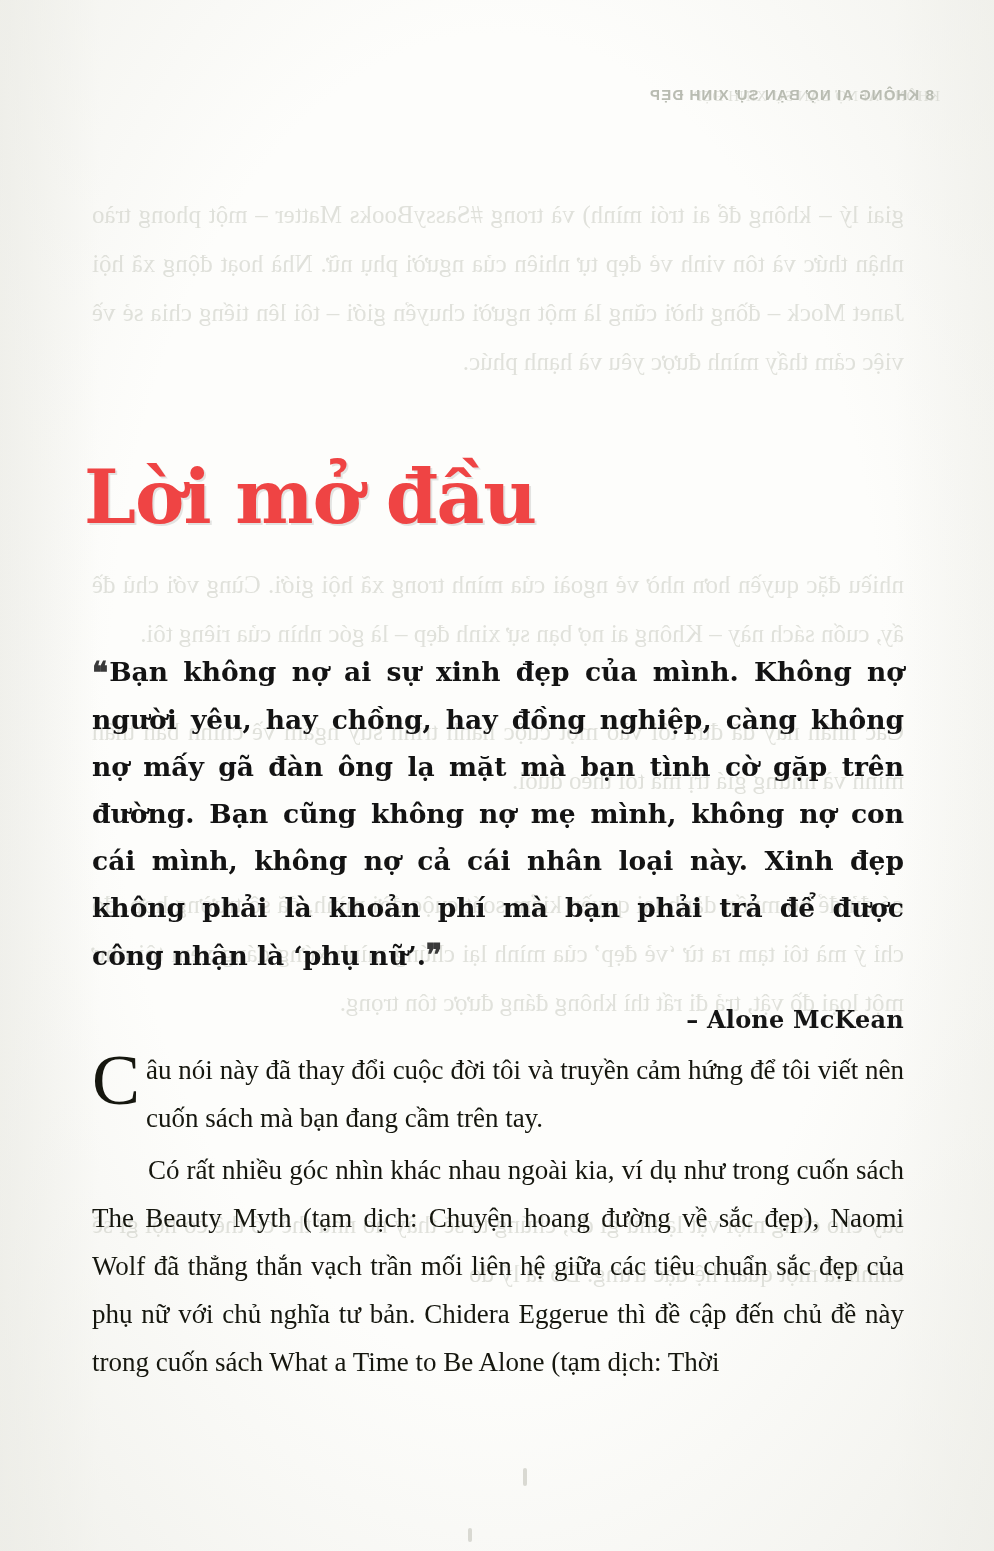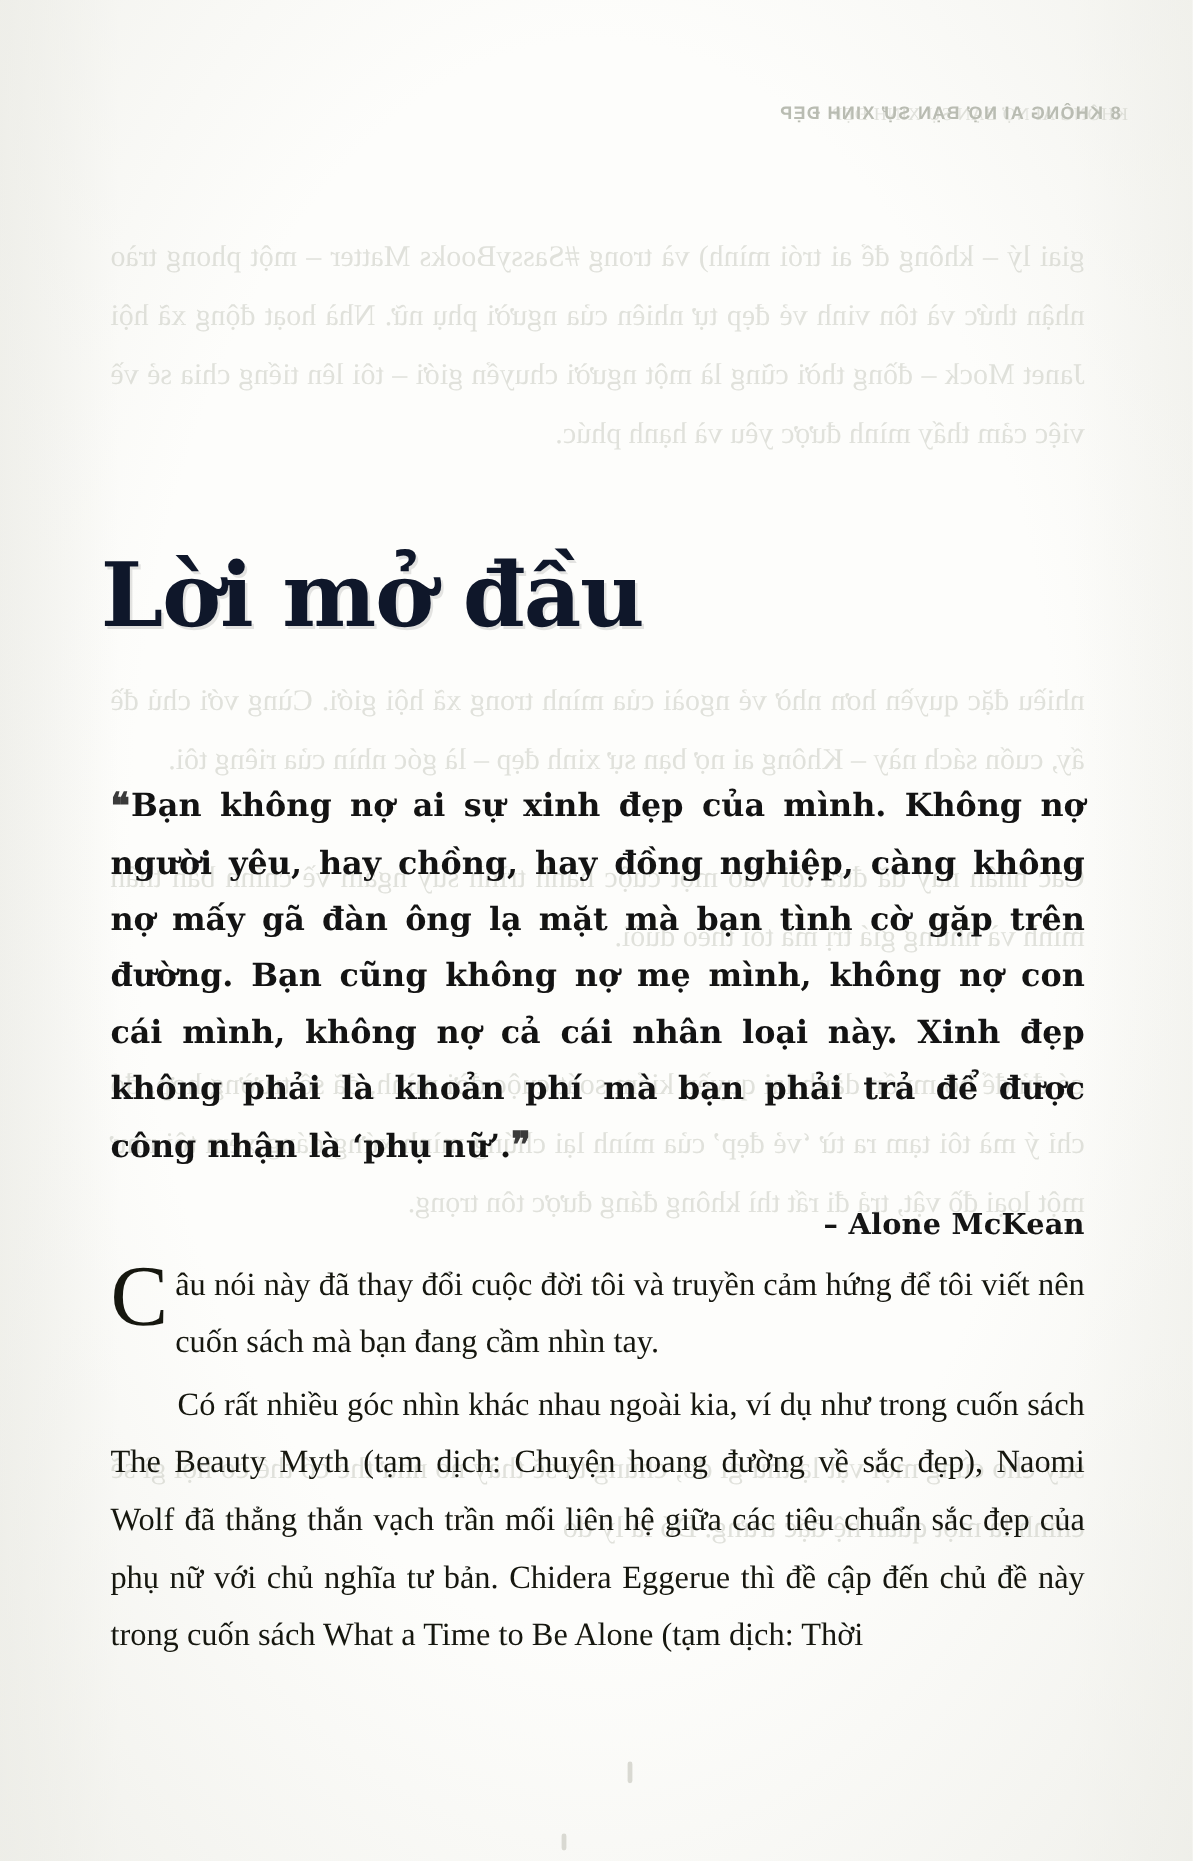--- a/index.html
+++ b/index.html
@@ -100,21 +100,21 @@
   
   .chapter-title {
     position: absolute;
     top: 404px;
     left: 84px;
     font-family: "DejaVu Serif", serif;
     font-weight: 700;
     font-size: 74px;
     line-height: 86px;
     letter-spacing: -1px;
-    color: #0f172a;
+    color: #ef4444;
     text-shadow: 2px 2px 0 rgba(0,0,0,0.10);
   }
 
   
   .quote-block {
     position: absolute;
     top: 648px;
     left: 92px;
     width: 812px;
   }
@@ -211,20 +211,20 @@
   </div>
 
   <h1 class="chapter-title">Lời mở đầu</h1>
 
   <div class="quote-block">
     <div class="quote-text"><span class="quote-mark-open">❝</span><span>Bạn không nợ ai sự xinh đẹp của mình. Không nợ người yêu, hay chồng, hay đồng nghiệp, càng không nợ mấy gã đàn ông lạ mặt mà bạn tình cờ gặp trên đường. Bạn cũng không nợ mẹ mình, không nợ con cái mình, không nợ cả cái nhân loại này. Xinh đẹp không phải là khoản phí mà bạn phải trả để được công nhận là ‘phụ nữ’.</span><span class="quote-mark-close">❞</span></div>
     <div class="quote-attrib">– Alone McKean</div>
   </div>
 
   <div class="body-block">
-    <p class="para"><span class="dropcap">C</span><span>âu nói này đã thay đổi cuộc đời tôi và truyền cảm hứng để tôi viết nên cuốn sách mà bạn đang cầm nhìn tay.</span></p>
+    <p class="para"><span class="dropcap">C</span><span>âu nói này đã thay đổi cuộc đời tôi và truyền cảm hứng để tôi viết nên cuốn sách mà bạn đang cầm trên tay.</span></p>
     <p class="para"><span>Có rất nhiều góc nhìn khác nhau ngoài kia, ví dụ như trong cuốn sách </span><span class="italic">The Beauty Myth</span><span> (tạm dịch: Chuyện hoang đường về sắc đẹp), Naomi Wolf đã thẳng thắn vạch trần mối liên hệ giữa các tiêu chuẩn sắc đẹp của phụ nữ với chủ nghĩa tư bản. Chidera Eggerue thì đề cập đến chủ đề này trong cuốn sách </span><span class="italic">What a Time to Be Alone</span><span> (tạm dịch: Thời</span></p>
   </div>
 
   <div class="speck" style="left:523px; top:1468px; width:4px; height:18px; border-radius:2px;"></div>
   <div class="speck" style="left:468px; top:1528px; width:4px; height:14px; border-radius:2px;"></div>
 
 </div>
 
 </body></html>

